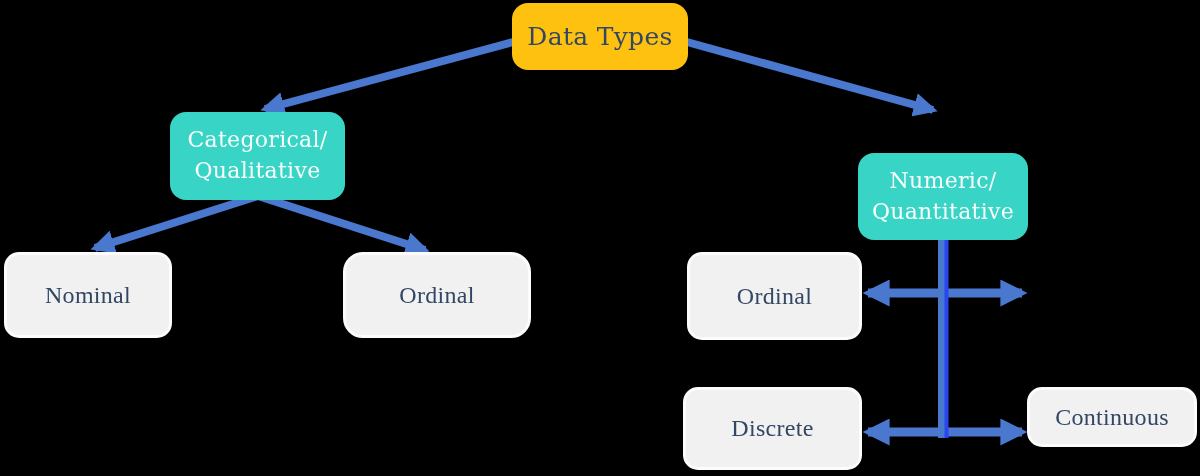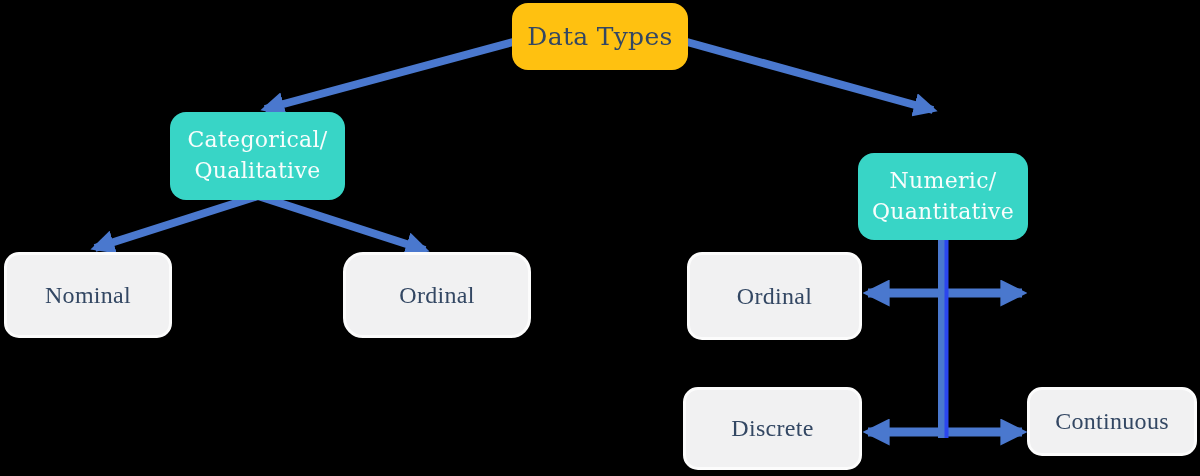--- a/index.html
+++ b/index.html
@@ -54,21 +54,21 @@
     font-size: 24px;
     font-family: Liberation Serif, serif;
   }
   #node-categorical { left: 170px; top: 112px; width: 175px; height: 88px; }
   #node-numeric     { left: 858px; top: 113px; width: 170px; height: 87px; margin-top: 40px; }
   #node-nominal     { left: 4px;    top: 252px; width: 168px; height: 86px; }
   #node-ordinal     { left: 343px;  top: 252px; width: 188px; height: 86px; border-radius: 20px; }
   #node-interval    { left: 687px;  top: 252px; width: 175px; height: 88px; }
   #node-ratio       { left: 1027px; top: 252px; width: 171px; height: 88px; }
   #node-discrete    { left: 683px;  top: 387px; width: 179px; height: 83px; }
-  #node-continuous  { left: 1027px; top: 387px; width: 170px; height: 69px; }
+  #node-continuous  { left: 1027px; top: 387px; width: 170px; height: 60px; }
   .edge-line { stroke: var(--arrow, #4A78CE); fill: none; }
   .edge-line.accent { stroke: var(--arrow-accent, #2B46EE); }
   .arrowhead-shape { fill: var(--arrow, #4A78CE); }
 </style>
 </head>
 <body>
 
 <div class="stage">
 
   <svg class="edges" viewBox="0 0 1200 476" xmlns="http://www.w3.org/2000/svg">

